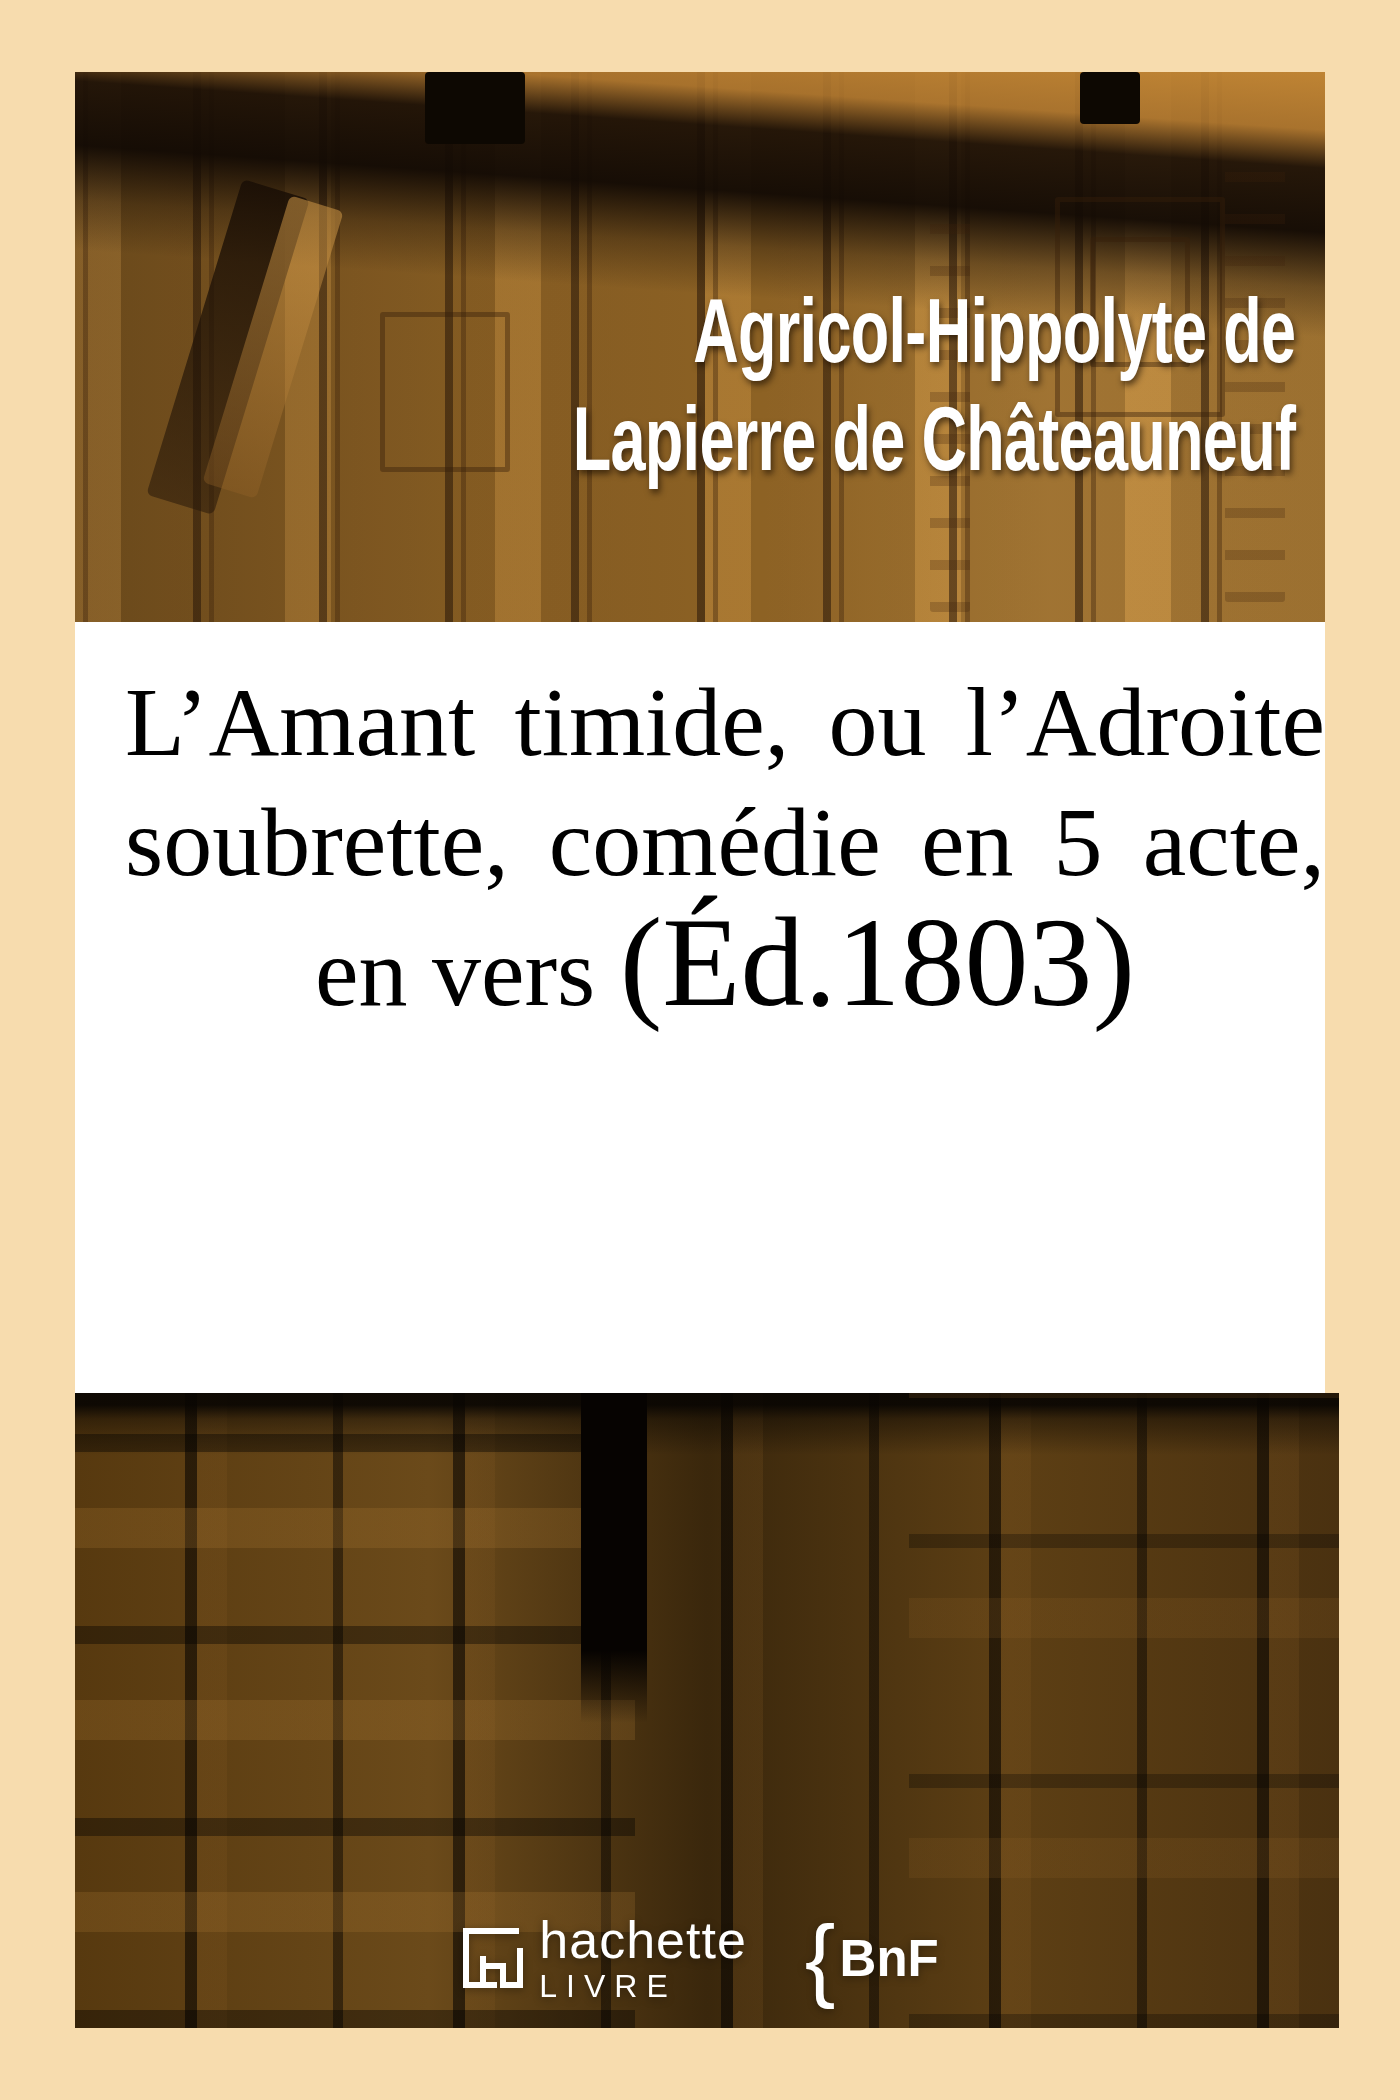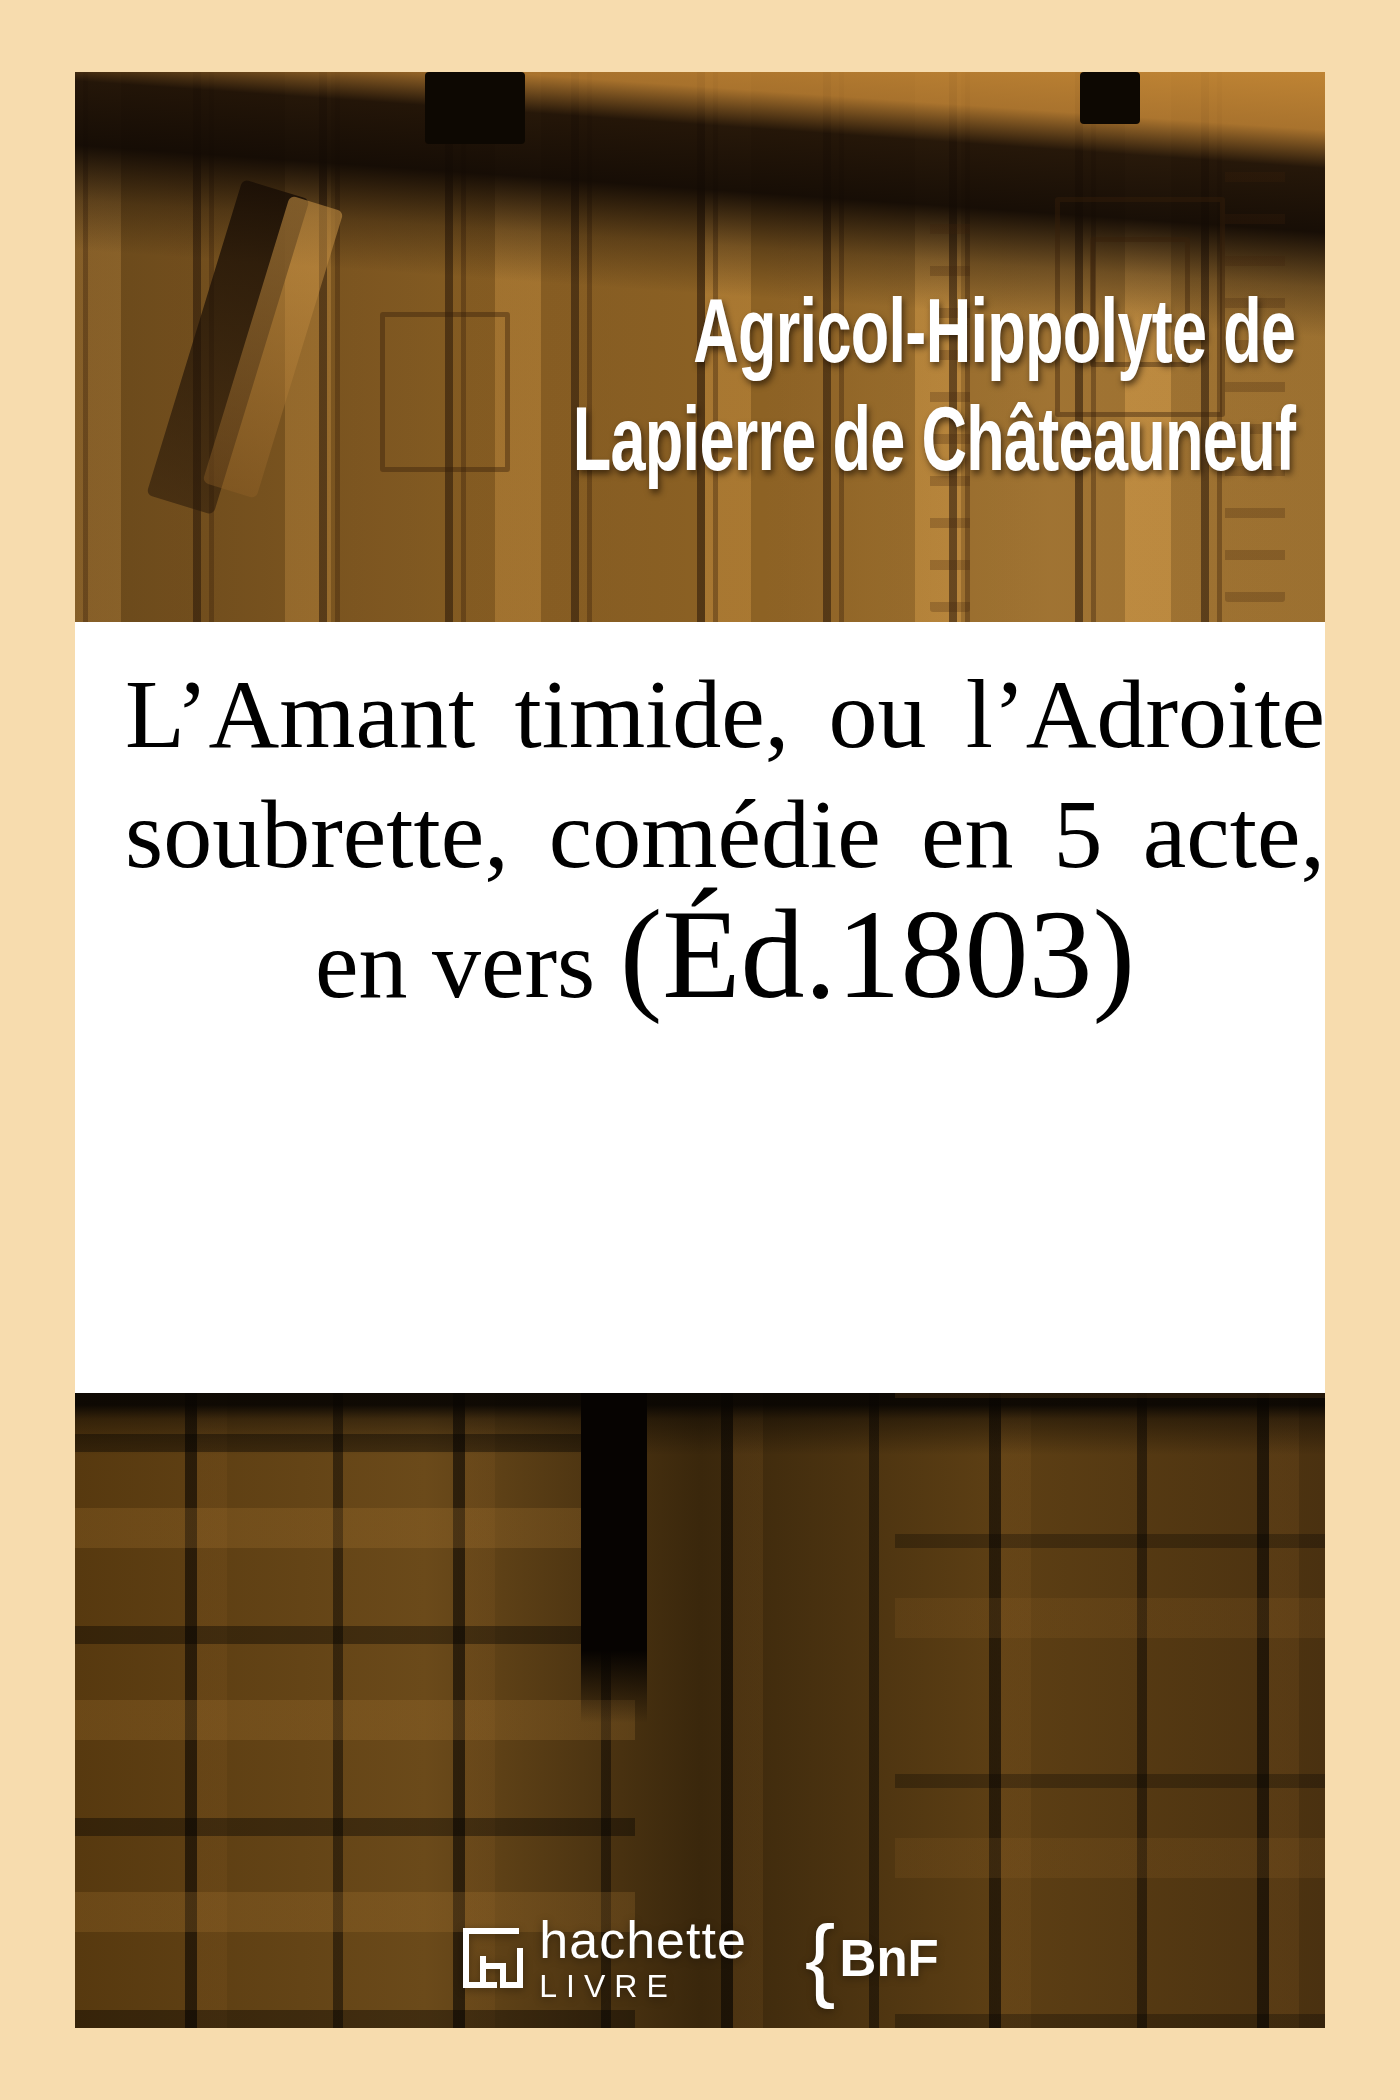--- a/index.html
+++ b/index.html
@@ -54,21 +54,21 @@
       rgba(60,32,10,0.45) 0 10px, rgba(0,0,0,0) 10px 42px);
     opacity:.55;border-radius:3px;
   }
   
   .title-band{
     position:absolute;left:0;top:550px;width:1250px;height:771px;
     background:#ffffff;
   }
   .title-block{
     position:absolute;left:50px;top:0;width:1200px;
-    padding-top:32px;
+    padding-top:40px;
     color:#000;
     font-family:"Liberation Serif", serif;
     font-size:98px;line-height:120px;
   }
   .t-line{white-space:nowrap;}
   .t-just{text-align:justify;text-align-last:justify;}
   .t-right{text-align:center;}
   .ed-big{font-size:128px;}
   
   .author-block{
@@ -85,20 +85,21 @@
     position:absolute;left:0;top:1321px;width:1250px;height:635px;
     background-color:#3f2c10;
     background-image:
       linear-gradient(180deg, rgba(8,5,2,0.92) 0 12px, rgba(8,5,2,0.45) 26px, rgba(0,0,0,0) 62px),
       repeating-linear-gradient(90deg,
         rgba(0,0,0,0) 0 110px, rgba(8,5,2,0.6) 110px 122px,
         rgba(130,88,34,0.22) 122px 152px, rgba(0,0,0,0) 152px 258px,
         rgba(8,5,2,0.5) 258px 268px),
       linear-gradient(90deg,
         #57390f 0%, #6b4a1a 28%, #3a270c 50%, #5d3f14 74%, #4a3110 100%);
+    padding-left: 14px;
   }
   .stack-bands-left{
     position:absolute;left:0;top:0;width:560px;height:100%;
     background:repeating-linear-gradient(0deg,
       rgba(0,0,0,0.38) 0 18px, rgba(0,0,0,0) 18px 96px,
       rgba(176,124,52,0.22) 96px 136px, rgba(0,0,0,0) 136px 192px);
   }
   .stack-gap{
     position:absolute;left:506px;top:0;width:66px;height:52%;
     background:linear-gradient(180deg,#060301 0 78%, rgba(6,3,1,0) 100%);

